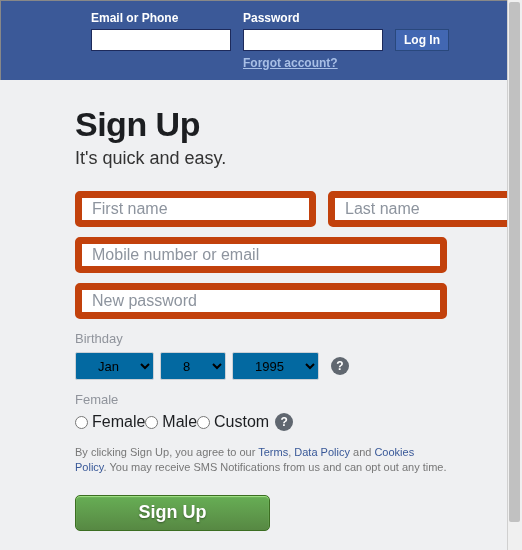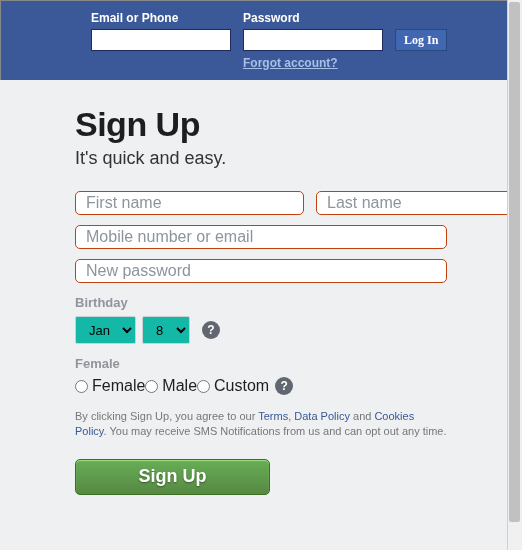--- a/index.html
+++ b/index.html
@@ -2,30 +2,30 @@
 <html><head>
 <meta charset="utf-8">
 <style>
   * { box-sizing: border-box; margin: 0; padding: 0; }
   body { font-family: Helvetica, Arial, sans-serif; background: #eff0f2; width: 522px; height: 550px; overflow: hidden; position: relative; }
   .topbar { background: #3b5998; height: 80px; padding: 10px 0 0 0; display: flex; gap: 12px; align-items: flex-start; justify-content: flex-start; padding-left: 90px; border: 1px solid #888; border-bottom: none; }
   .login-field { display: flex; flex-direction: column; }
   .login-label { color: #fff; font-size: 12px; font-weight: bold; margin-bottom: 4px; }
   .login-input { border: 1px solid #1d2a5b; height: 22px; width: 140px; padding: 2px 4px; font-size: 12px; background: #fff; }
   .forgot { color: #a8bfe6; font-size: 12px; margin-top: 5px; text-decoration: underline; cursor: pointer; font-weight: bold; }
-  .login-btn { background: #4267b2; color: #fff; border: 1px solid #29487d; font-size: 12px; font-weight: bold; padding: 3px 8px; margin-top: 18px; cursor: pointer; height: 22px; font-family: Liberation Serif, serif; }
+  .login-btn { background: #4267b2; color: #fff; border: 1px solid #29487d; font-size: 12px; font-weight: bold; padding: 3px 8px; margin-top: 18px; cursor: pointer; height: 22px; }
   .content { padding: 25px 75px 0 75px; }
   h1 { font-size: 34px; color: #1c1e21; font-weight: 700; letter-spacing: -0.5px; }
   .sub { color: #333; font-size: 18px; margin-top: 4px; margin-bottom: 22px; }
   .row { display: flex; gap: 12px; margin-bottom: 10px; }
-  .sinput { flex: 1; height: 24px; border: 1px solid #c2410c; border-radius: 5px; padding: 0 10px; font-size: 16px; color: #1c1e21; background: #fff; }
+  .sinput { flex: 1; height: 36px; border: 7px solid #c2410c; border-radius: 5px; padding: 0 10px; font-size: 16px; color: #1c1e21; background: #fff; }
   .sinput::placeholder { color: #8d949e; }
-  .section-label { color: #90949c; font-size: 13px; font-weight: 700; margin-top: 12px; margin-bottom: 6px; }
+  .section-label { color: #90949c; font-size: 13px; font-weight: 400; margin-top: 12px; margin-bottom: 6px; }
   .bday { display: flex; gap: 6px; align-items: center; }
-  select { height: 28px; border: 1px solid #ccd0d5; background: #14b8a6; font-size: 13px; padding: 0 9px; border-radius: 2px; }
+  select { height: 28px; border: 1px solid #ccd0d5; background: #0369a1; font-size: 13px; padding: 0 18px; border-radius: 2px; }
   .help { width: 18px; height: 18px; border-radius: 50%; background: #606770; color: #fff; font-size: 12px; font-weight: bold; display: inline-flex; align-items: center; justify-content: center; margin-left: 6px; }
   .gender-row { display: flex; align-items: center; margin-top: 4px; font-size: 16px; color: #1c1e21; }
   .gender-opt { display: flex; align-items: center; gap: 4px; }
   .disclaimer { font-size: 11px; color: #777; margin-top: 14px; line-height: 1.35; }
   .disclaimer a { color: #385898; text-decoration: none; }
   .signup-btn { margin-top: 20px; width: 195px; height: 36px; background: linear-gradient(#67ae55, #578843); border: 1px solid #3b6e22; border-radius: 5px; color: #fff; font-size: 18px; font-weight: bold; text-shadow: 0 1px 2px rgba(0,0,0,0.4); cursor: pointer; box-shadow: inset 0 1px 1px #a4e388; }
   .scrollbar { position: absolute; right: 0; top: 0; width: 15px; height: 550px; background: #f0f0f0; border-left: 1px solid #d0d0d0; }
   .thumb { position: absolute; right: 2px; top: 2px; width: 11px; height: 520px; background: #c1c1c1; border-radius: 2px; }
   .arrow-annot { position: absolute; pointer-events: none; }
 </style>
@@ -57,20 +57,21 @@
     <input class="sinput" placeholder="Mobile number or email" style="">
   </div>
   <div class="row">
     <input class="sinput" type="password" placeholder="New password" style="">
   </div>
 
   <div class="section-label">Birthday</div>
   <div class="bday">
     <select><option>Jan</option></select>
     <select><option>8</option></select>
+    <select><option>1995</option></select>
     <span class="help">?</span>
   </div>
 
   <div class="section-label">Female</div>
   <div class="gender-row">
     <label class="gender-opt">
         <input type="radio" name="g" style="">
         <span>Female</span>
       </label>
     <label class="gender-opt">

